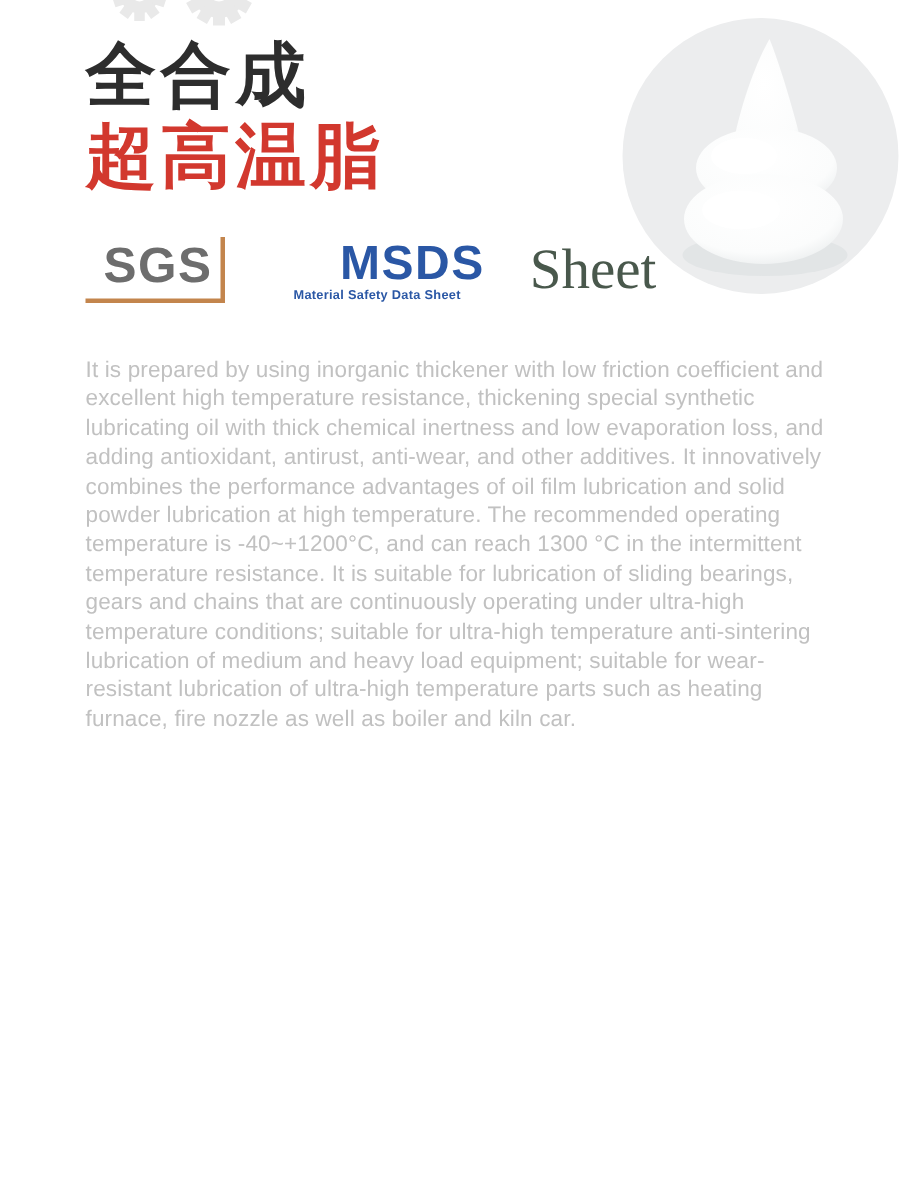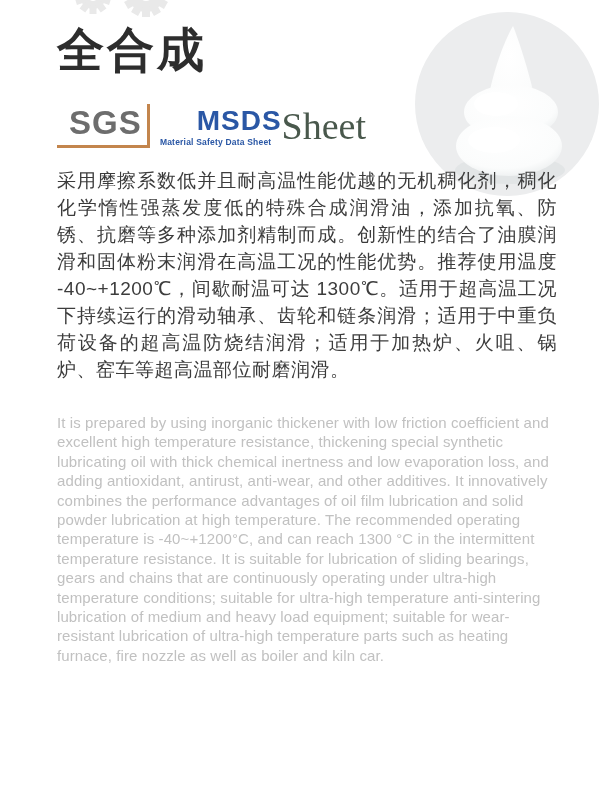--- a/index.html
+++ b/index.html
@@ -37,32 +37,32 @@
 
   .subtitle-en {
     margin-top:18px;
     font-size:19px; line-height:26px; font-style:italic;
     letter-spacing:1.5px; color:var(--subtitle-gray,#9e9e9e);
     font-weight:500;
   }
 
   .cert-row {
     margin-top:22px;
-    display:flex; align-items:center; height:54px;
+    display:flex; align-items:center; gap:30px; height:54px;
   }
   .sgs-logo {
     font-size:33px; font-weight:800; letter-spacing:1px;
     color:var(--sgs-gray,#6d6d6d);
     border-bottom:3px solid var(--sgs-accent,#c3854d);
     border-right:3px solid var(--sgs-accent,#c3854d);
     padding:0 5px 3px 12px;
   }
   .msds-logo { text-align:center; }
   .msds-main {
-    font-size:28px; font-weight:800; letter-spacing:1px;
+    font-size:32px; font-weight:800; letter-spacing:1px;
     color:var(--msds-blue,#2a57a5); line-height:30px;margin-left:47px;
   }
   .msds-tag {
     font-size:8.5px; font-weight:700;
     color:var(--msds-blue,#2a57a5); margin-top:1px;
     letter-spacing:0.2px;
   }
   .rohs-logo {
     font-family:"Liberation Serif", serif;
     font-size:38px; font-weight:400;
@@ -147,31 +147,31 @@
       <ellipse cx="99" cy="138" rx="53" ry="30" fill="url(#dollopShade)"></ellipse>
 
       <ellipse cx="86" cy="96" rx="22" ry="12" fill="#ffffff" opacity="0.9"></ellipse>
       <ellipse cx="84" cy="132" rx="26" ry="13" fill="#ffffff" opacity="0.8"></ellipse>
     </svg>
   </div>
 
   <div class="content">
 
     <div class="title-zh">全合成</div>
+    <div class="title-zh red">超高温脂</div>
 
     <div class="subtitle-en">
     </div>
 
     <div class="cert-row">
       <div class="sgs-logo">SGS</div>
       <div class="msds-logo">
         <div class="msds-main">MSDS</div>
         <div class="msds-tag">Material Safety Data Sheet</div>
       </div>
       <div class="rohs-logo">Sheet</div>
     </div>
 
-    <div class="desc-zh">采用摩擦系数低并且耐高温性能优越的无机稠化剂，稠化化学惰性强蒸发度低的特殊合成润滑油，添加抗氧、防锈、抗磨等多种添加剂精制而成。创新性的结合了油膜润滑和固体粉末润滑在高温工况的性能优势。推荐使用温度 -40~+1200℃，间歇耐温可达 1300℃。适用于超高温工况下持续运行的滑动轴承、齿轮和链条润滑；适用于中重负荷设备的超高温防烧结润滑；适用于加热炉、火咀、锅炉、窑车等超高温部位耐磨润滑。</div>
 
     <div class="desc-en">It is prepared by using inorganic thickener with low friction coefficient and excellent high temperature resistance, thickening special synthetic lubricating oil with thick chemical inertness and low evaporation loss, and adding antioxidant, antirust, anti-wear, and other additives. It innovatively combines the performance advantages of oil film lubrication and solid powder lubrication at high temperature. The recommended operating temperature is -40~+1200°C, and can reach 1300 °C in the intermittent temperature resistance. It is suitable for lubrication of sliding bearings, gears and chains that are continuously operating under ultra-high temperature conditions; suitable for ultra-high temperature anti-sintering lubrication of medium and heavy load equipment; suitable for wear-resistant lubrication of ultra-high temperature parts such as heating furnace, fire nozzle as well as boiler and kiln car.</div>
 
   </div>
 </div>
 
 </body></html>

